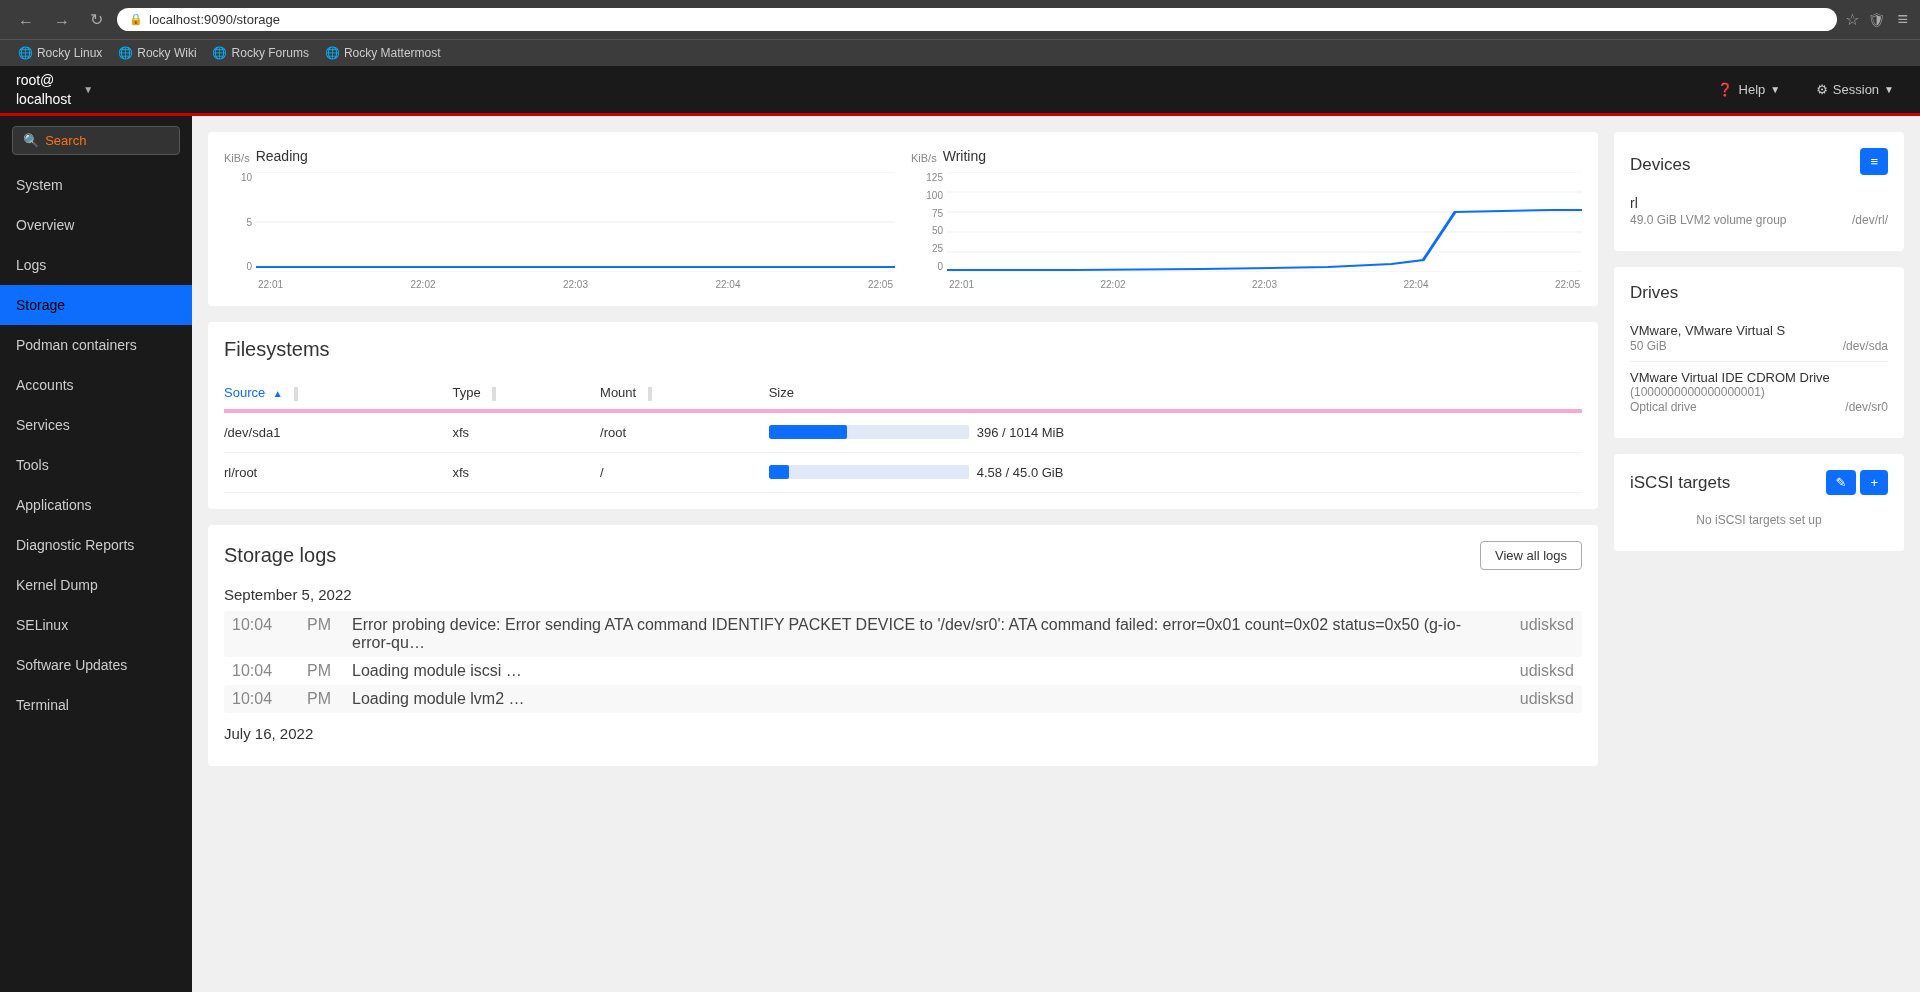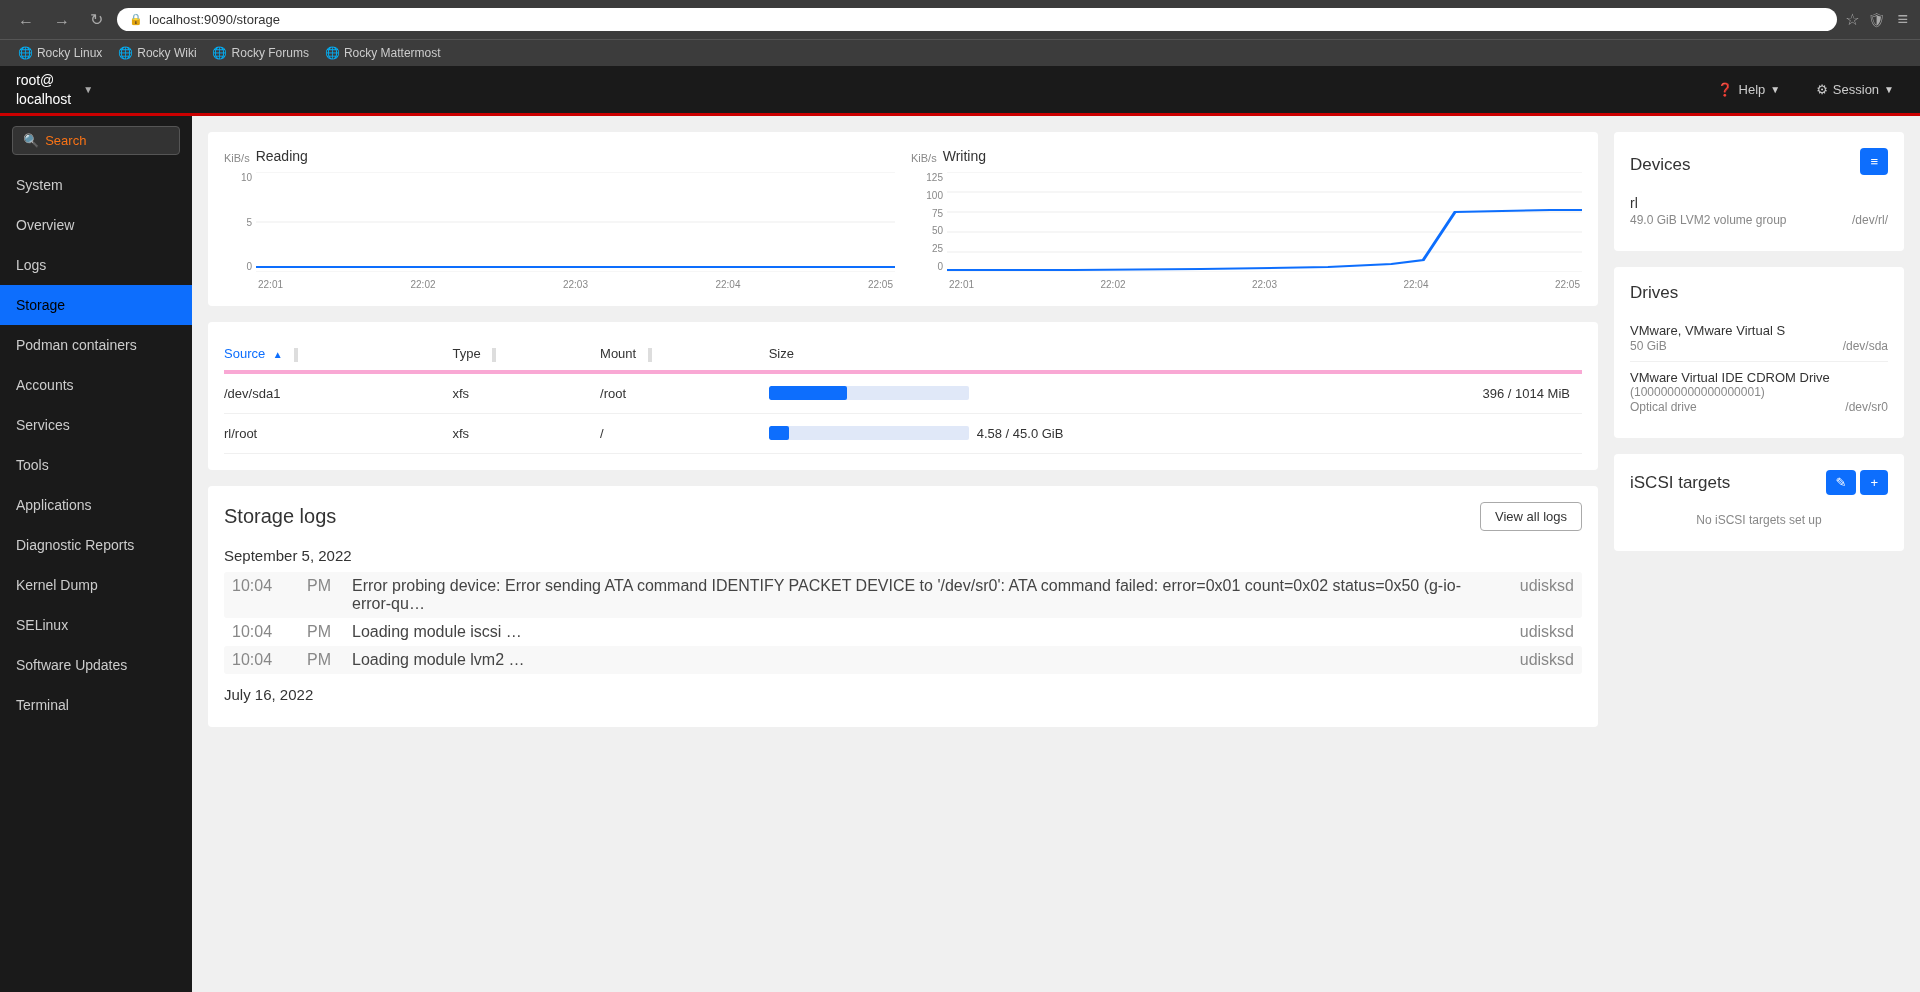--- a/index.html
+++ b/index.html
@@ -235,20 +235,21 @@
               <span>22:02</span>
               <span>22:03</span>
               <span>22:04</span>
               <span>22:05</span>
             </div>
           </div>
         </div>
       </div>
 
       <div class="filesystems-section">
+        <h2 class="section-title">Filesystems</h2>
         <table class="fs-table">
           <thead>
             <tr>
               <th style="color:#0d6efd;">
                 <span>Source</span>
                 <span style="margin-left:4px;font-size:10px;">▲</span>
                 <span class="col-resize"></span>
               </th>
               <th style="color:#333;font-weight:normal;">
                 <span>Type</span>
@@ -262,21 +263,21 @@
                 <span>Size</span>
               </th>
             </tr>
           </thead>
           <tbody>
             <tr class="table-row">
               <td>/dev/sda1</td>
               <td>xfs</td>
               <td>/root</td>
               <td>
-                <div style="display:flex;align-items:center;gap:8px;justify-content:space-between;">
+                <div style="display:flex;align-items:center;gap:8px;">
                   <div class="progress-bar-container">
                     <div class="progress-bar-fill" style="width:39%;"></div>
                   </div>
                   <span>396 / 1014 MiB</span>
                 </div>
               </td>
             </tr>
             <tr class="table-row">
               <td>rl/root</td>
               <td>xfs</td>

